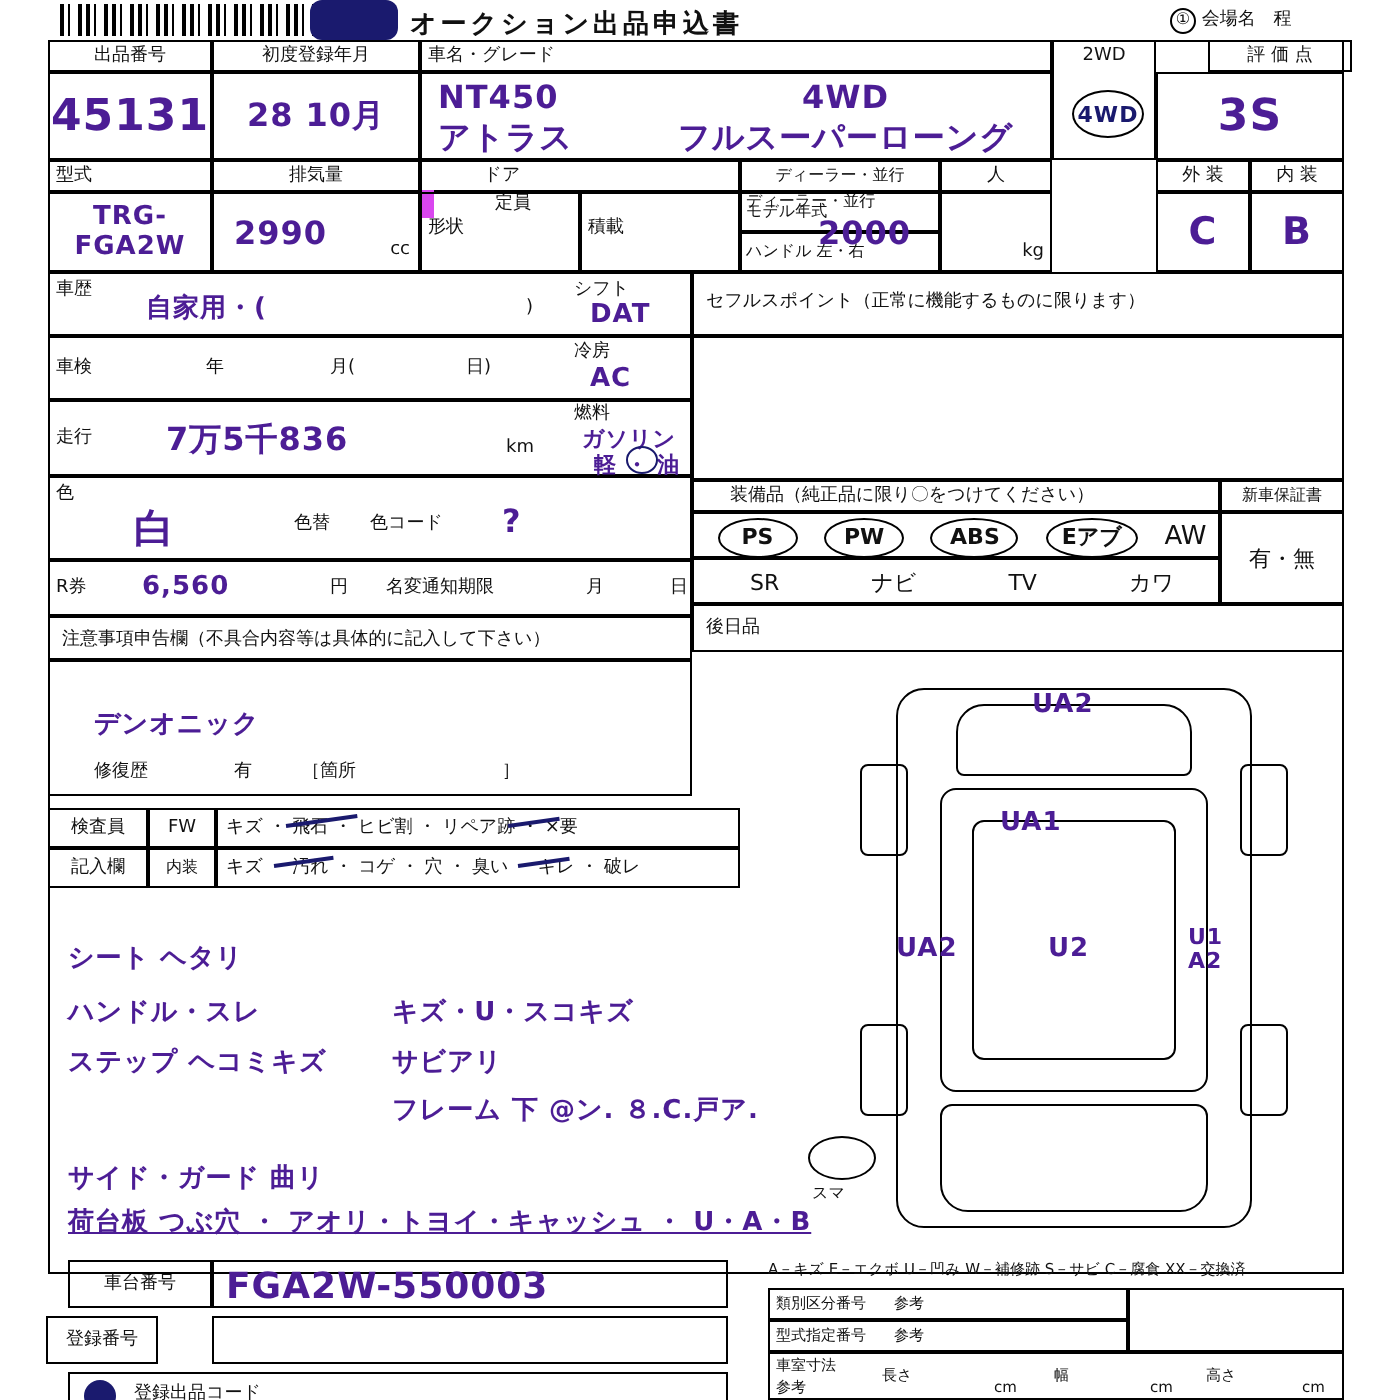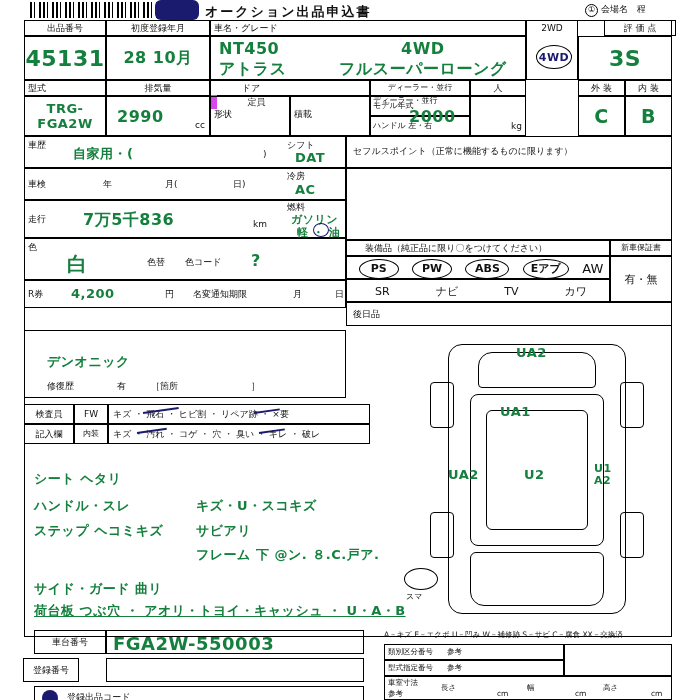--- a/index.html
+++ b/index.html
@@ -12,21 +12,21 @@
     overflow:hidden;
   }
   .sheet{position:absolute;left:0;top:0;width:700px;height:700px;}
   .b{position:absolute;box-sizing:border-box;border:1px solid #000;}
   .nb{position:absolute;box-sizing:border-box;}
   .lbl{font-size:9px;line-height:11px;}
   .lbl6{font-size:8px;line-height:10px;}
   .hand{
     font-family:"DejaVu Sans", sans-serif;
     font-weight:bold;
-    color:#15803d;
+    color:#4c1d95;
     letter-spacing:0.5px;
   }
   .hbig{font-size:19px;}
   .hmid{font-size:16px;}
   .hsm{font-size:13px;}
   .hxs{font-size:11px;}
   .ctr{display:flex;align-items:center;justify-content:center;text-align:center;}
   .lft{display:flex;align-items:center;justify-content:flex-start;}
   .barcode{position:absolute;left:30px;top:2px;width:150px;height:16px;
     background:repeating-linear-gradient(90deg,#000 0 2px,#fff 2px 4px,#000 4px 5px,#fff 5px 9px,#000 9px 11px,#fff 11px 13px);}
@@ -208,30 +208,33 @@
   </div>
   <div class="nb" style="left:352px;top:281px;width:258px;height:20px;display:flex;align-items:center;justify-content:space-around;font-size:11px;">
     <span>SR</span>
     <span>ナビ</span>
     <span>TV</span>
     <span>カワ</span>
   </div>
 
   <div class="b" style="left:24px;top:280px;width:322px;height:28px;">
     <div class="lbl" style="position:absolute;left:3px;top:8px;">R券</div>
-    <div class="hand hsm" style="position:absolute;left:46px;top:5px;">4,200</div>
+    <div class="hand hsm" style="position:absolute;left:46px;top:5px;">6,560</div>
     <div class="lbl" style="position:absolute;left:140px;top:8px;">円</div>
     <div class="lbl" style="position:absolute;left:168px;top:8px;text-align:center;">名変通知期限</div>
     <div class="lbl" style="position:absolute;left:268px;top:8px;">月</div>
     <div class="lbl" style="position:absolute;left:310px;top:8px;">日</div>
   </div>
   <div class="b" style="left:346px;top:302px;width:326px;height:24px;">
     <div class="lbl" style="position:absolute;left:6px;top:6px;">後日品</div>
   </div>
 
+  <div class="b" style="left:24px;top:308px;width:322px;height:22px;">
+    <div class="lbl" style="position:absolute;left:6px;top:6px;">注意事項申告欄（不具合内容等は具体的に記入して下さい）</div>
+  </div>
   <div class="b" style="left:24px;top:330px;width:322px;height:68px;">
     <div class="hand hsm" style="position:absolute;left:22px;top:22px;">デンオニック</div>
     <div class="lbl" style="position:absolute;left:22px;top:50px;">修復歴</div>
     <div class="lbl" style="position:absolute;left:92px;top:50px;">有</div>
     <div class="lbl" style="position:absolute;left:126px;top:50px;">［箇所</div>
     <div class="lbl" style="position:absolute;left:226px;top:50px;">］</div>
   </div>
 
   <div class="b" style="left:24px;top:404px;width:50px;height:20px;">
     <div class="lbl ctr" style="height:100%;">検査員</div>

